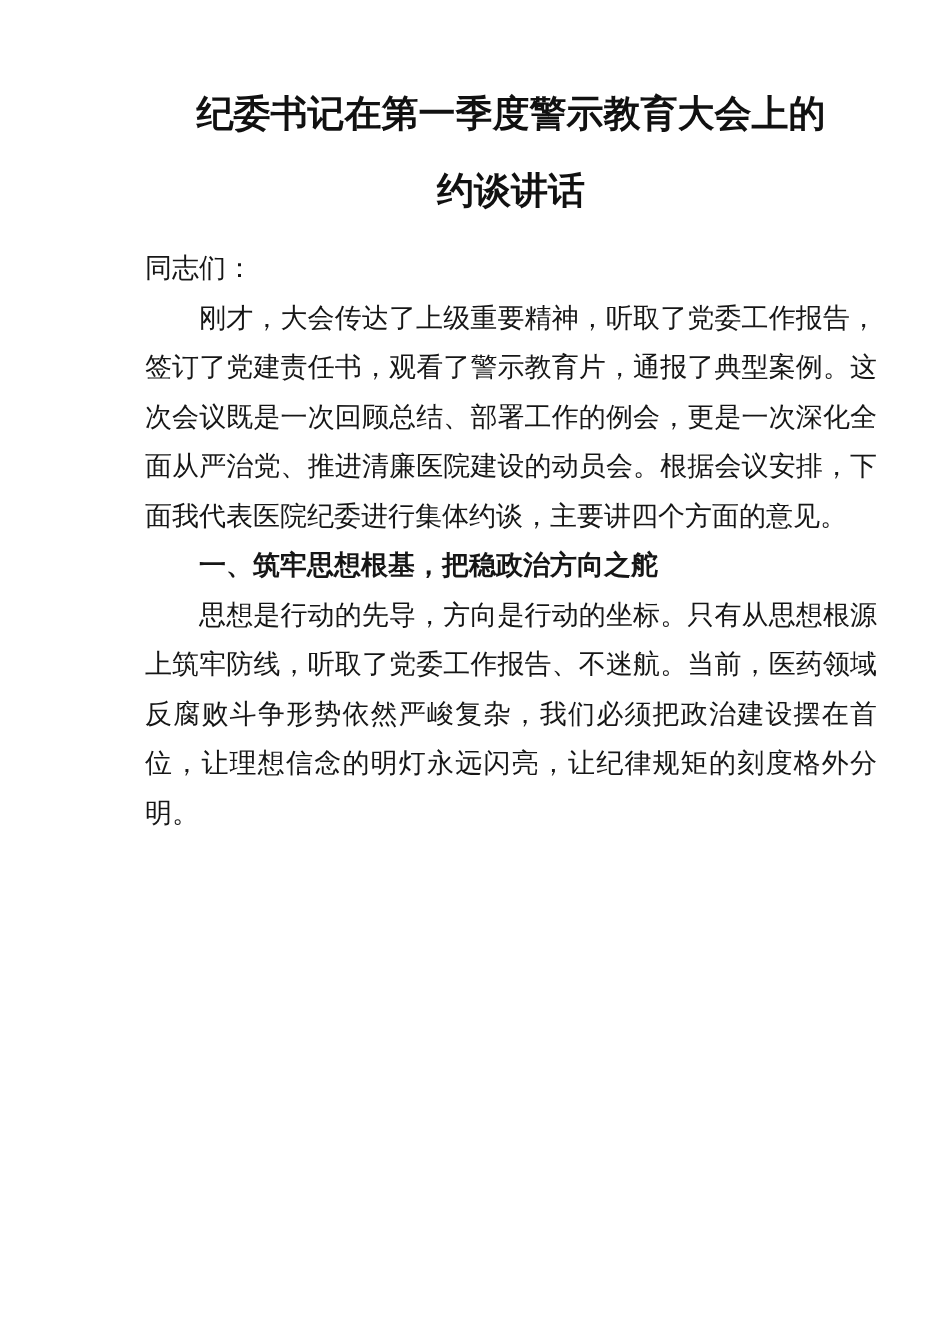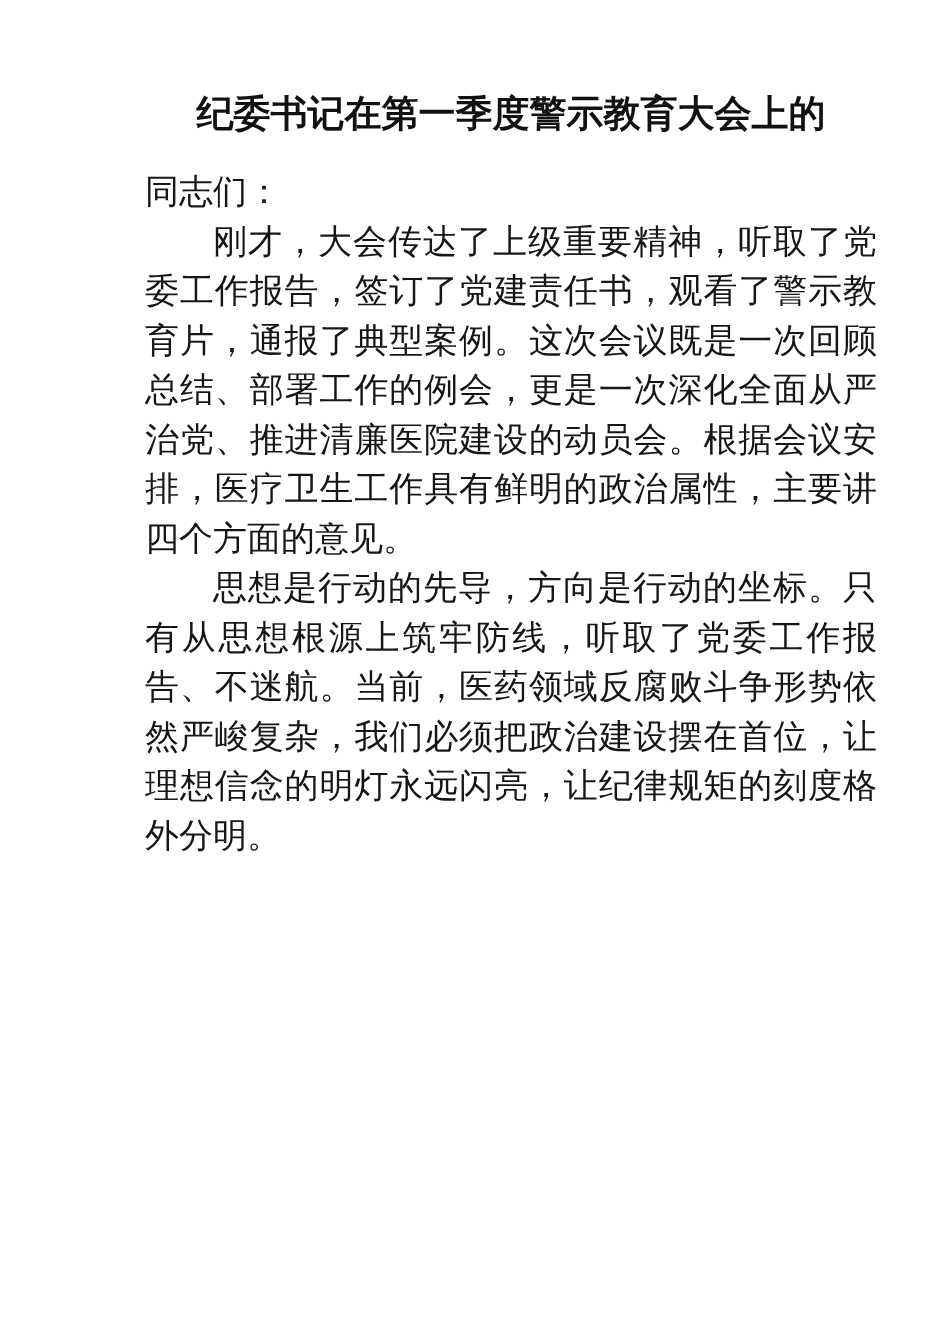--- a/index.html
+++ b/index.html
@@ -26,38 +26,40 @@
     margin: 0;
     font-size: 37px;
     font-weight: 700;
     line-height: 77px;
     text-align: center;
     color: #111111;
   }
   .title-line { display: block; }
   .para {
     margin: 0;
-    font-size: 34px;
+    font-size: 27px;
     line-height: 49.5px;
     text-align: justify;
     text-justify: inter-ideograph;
     word-break: break-all;
   }
   .salutation { margin-top: 15px; }
   .indent { text-indent: 2em; }
   .heading { font-weight: 700; }
 </style>
 </head>
 <body>
 
 <div class="page">
   <h1 class="doc-title">
     <span class="title-line">纪委书记在第一季度警示教育大会上的</span>
+    <span class="title-line">约谈讲话</span>
   </h1>
 
   <p class="para salutation">同志们：</p>
 
-  <p class="para indent">刚才，大会传达了上级重要精神，听取了党委工作报告，签订了党建责任书，观看了警示教育片，通报了典型案例。这次会议既是一次回顾总结、部署工作的例会，更是一次深化全面从严治党、推进清廉医院建设的动员会。根据会议安排，医疗卫生工作具有鲜明的政治属性，主要讲四个方面的意见。</p>
+  <p class="para indent">刚才，大会传达了上级重要精神，听取了党委工作报告，签订了党建责任书，观看了警示教育片，通报了典型案例。这次会议既是一次回顾总结、部署工作的例会，更是一次深化全面从严治党、推进清廉医院建设的动员会。根据会议安排，下面我代表医院纪委进行集体约谈，主要讲四个方面的意见。</p>
 
+  <p class="para indent heading">一、筑牢思想根基，把稳政治方向之舵</p>
 
   <p class="para indent">思想是行动的先导，方向是行动的坐标。只有从思想根源上筑牢防线，听取了党委工作报告、不迷航。当前，医药领域反腐败斗争形势依然严峻复杂，我们必须把政治建设摆在首位，让理想信念的明灯永远闪亮，让纪律规矩的刻度格外分明。</p>
 
 </div>
 
 </body></html>

